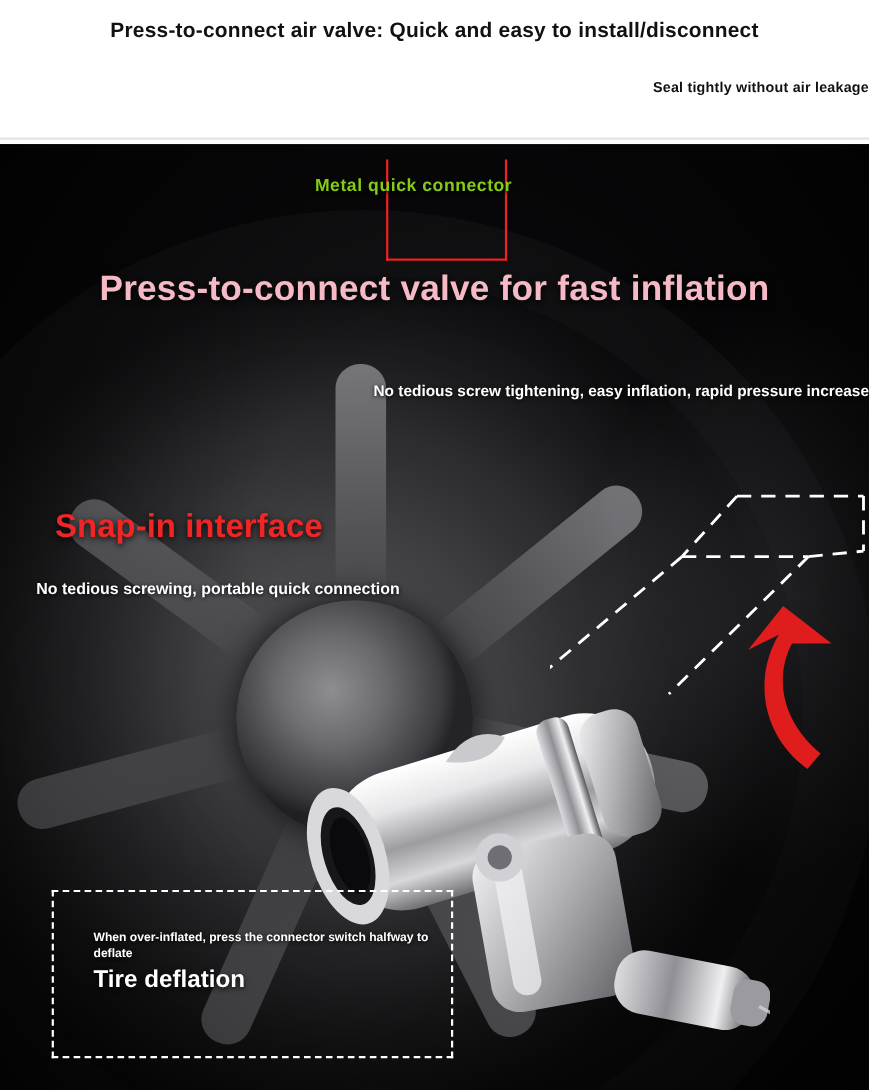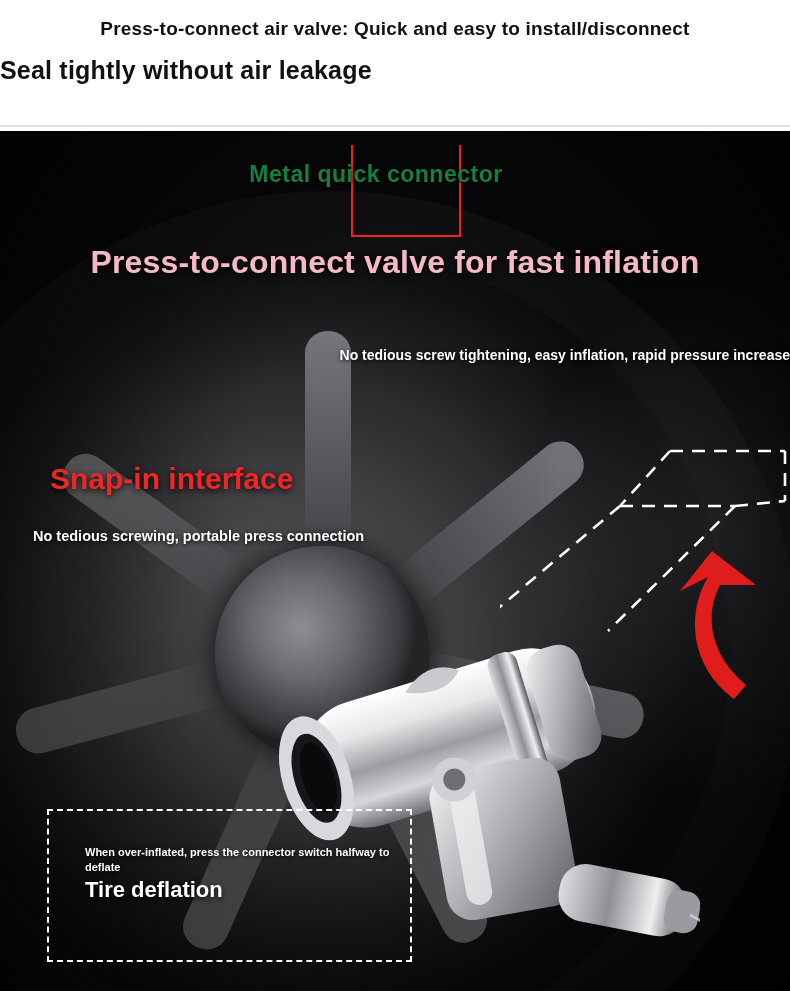--- a/index.html
+++ b/index.html
@@ -39,24 +39,24 @@
     width: 790px;
     text-align: center;
     font-size: 19px;
     font-weight: bold;
     color: #111111;
     letter-spacing: 0.2px;
   }
   .header-line2 {
     position: absolute;
     left: 0;
-    top: 56px;
-    width: 790px;
-    text-align: left;
-    font-size: 25px;
+    top: 72px;
+    width: 790px;
+    text-align: right;
+    font-size: 13px;
     font-weight: bold;
     color: #111111;
     letter-spacing: 0.2px;
   }
   .header-rule {
     position: absolute;
     left: 0;
     top: 125px;
     width: 790px;
     height: 2px;
@@ -136,23 +136,23 @@
     pointer-events: none;
   }
 
   
   .metal-connector-label {
     position: absolute;
     left: 0;
     top: 30px;
     width: 752px;
     text-align: center;
-    font-size: 23px;
-    font-weight: bold;
-    color: #15803d;
+    font-size: 16px;
+    font-weight: bold;
+    color: #84cc16;
     letter-spacing: 0.5px;
     z-index: 6;
     text-shadow: 0 1px 3px rgba(0,0,0,0.8);
   }
   .connector-box {
     position: absolute;
     left: 351px;
     top: 14px;
     width: 110px;
     height: 92px;
@@ -365,20 +365,20 @@
       <path d="M74 148 C 30 116, 26 62, 48 26 L20 40 L52 0 L96 34 L60 34 C 44 64, 50 104, 86 134 Z" fill="#e01d1d"></path>
     </svg>
 
     <div class="connector-box"></div>
     <div class="metal-connector-label">Metal quick connector</div>
 
     <div class="headline">Press-to-connect valve for fast inflation</div>
     <div class="subheadline">No tedious screw tightening, easy inflation, rapid pressure increase</div>
 
     <div class="snap-title">Snap-in interface</div>
-    <div class="snap-sub">No tedious screwing, portable press connection</div>
+    <div class="snap-sub">No tedious screwing, portable quick connection</div>
 
     <div class="deflate-box"></div>
     <div class="deflate-title">Tire deflation</div>
     <div class="deflate-body">When over-inflated, press the connector switch halfway to deflate</div>
 
   </div>
 </div>
 
 </body></html>

